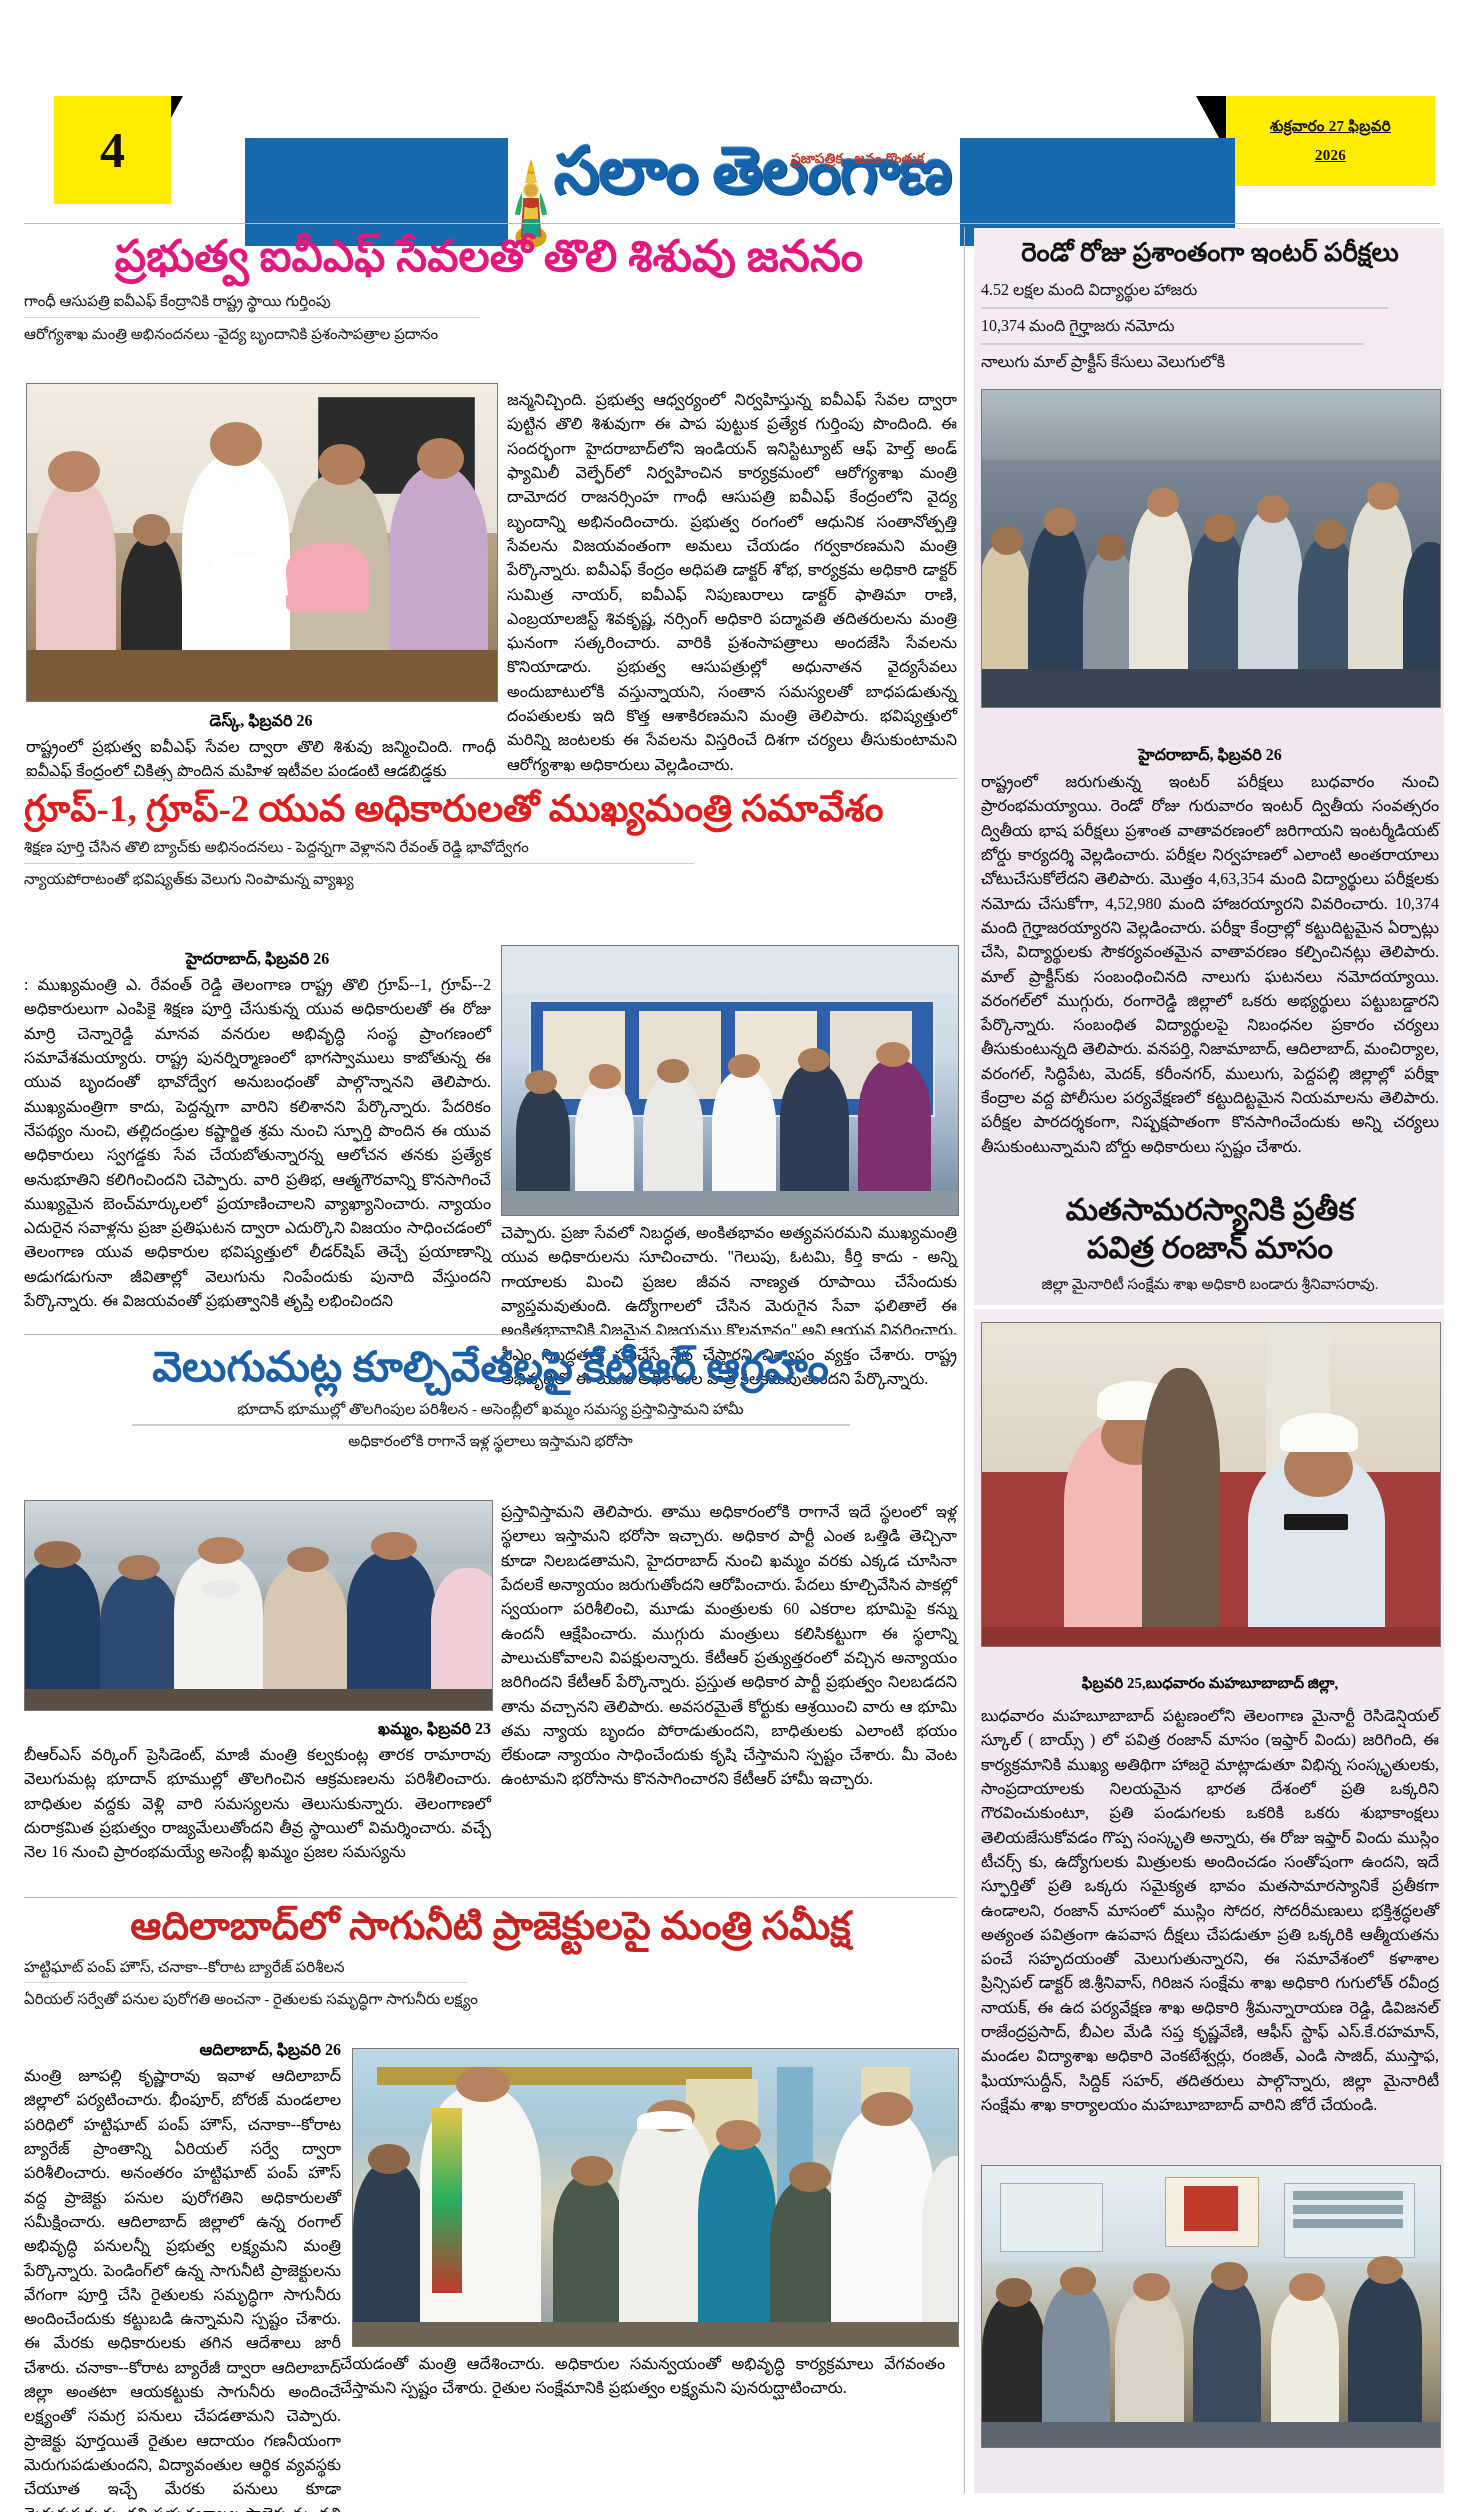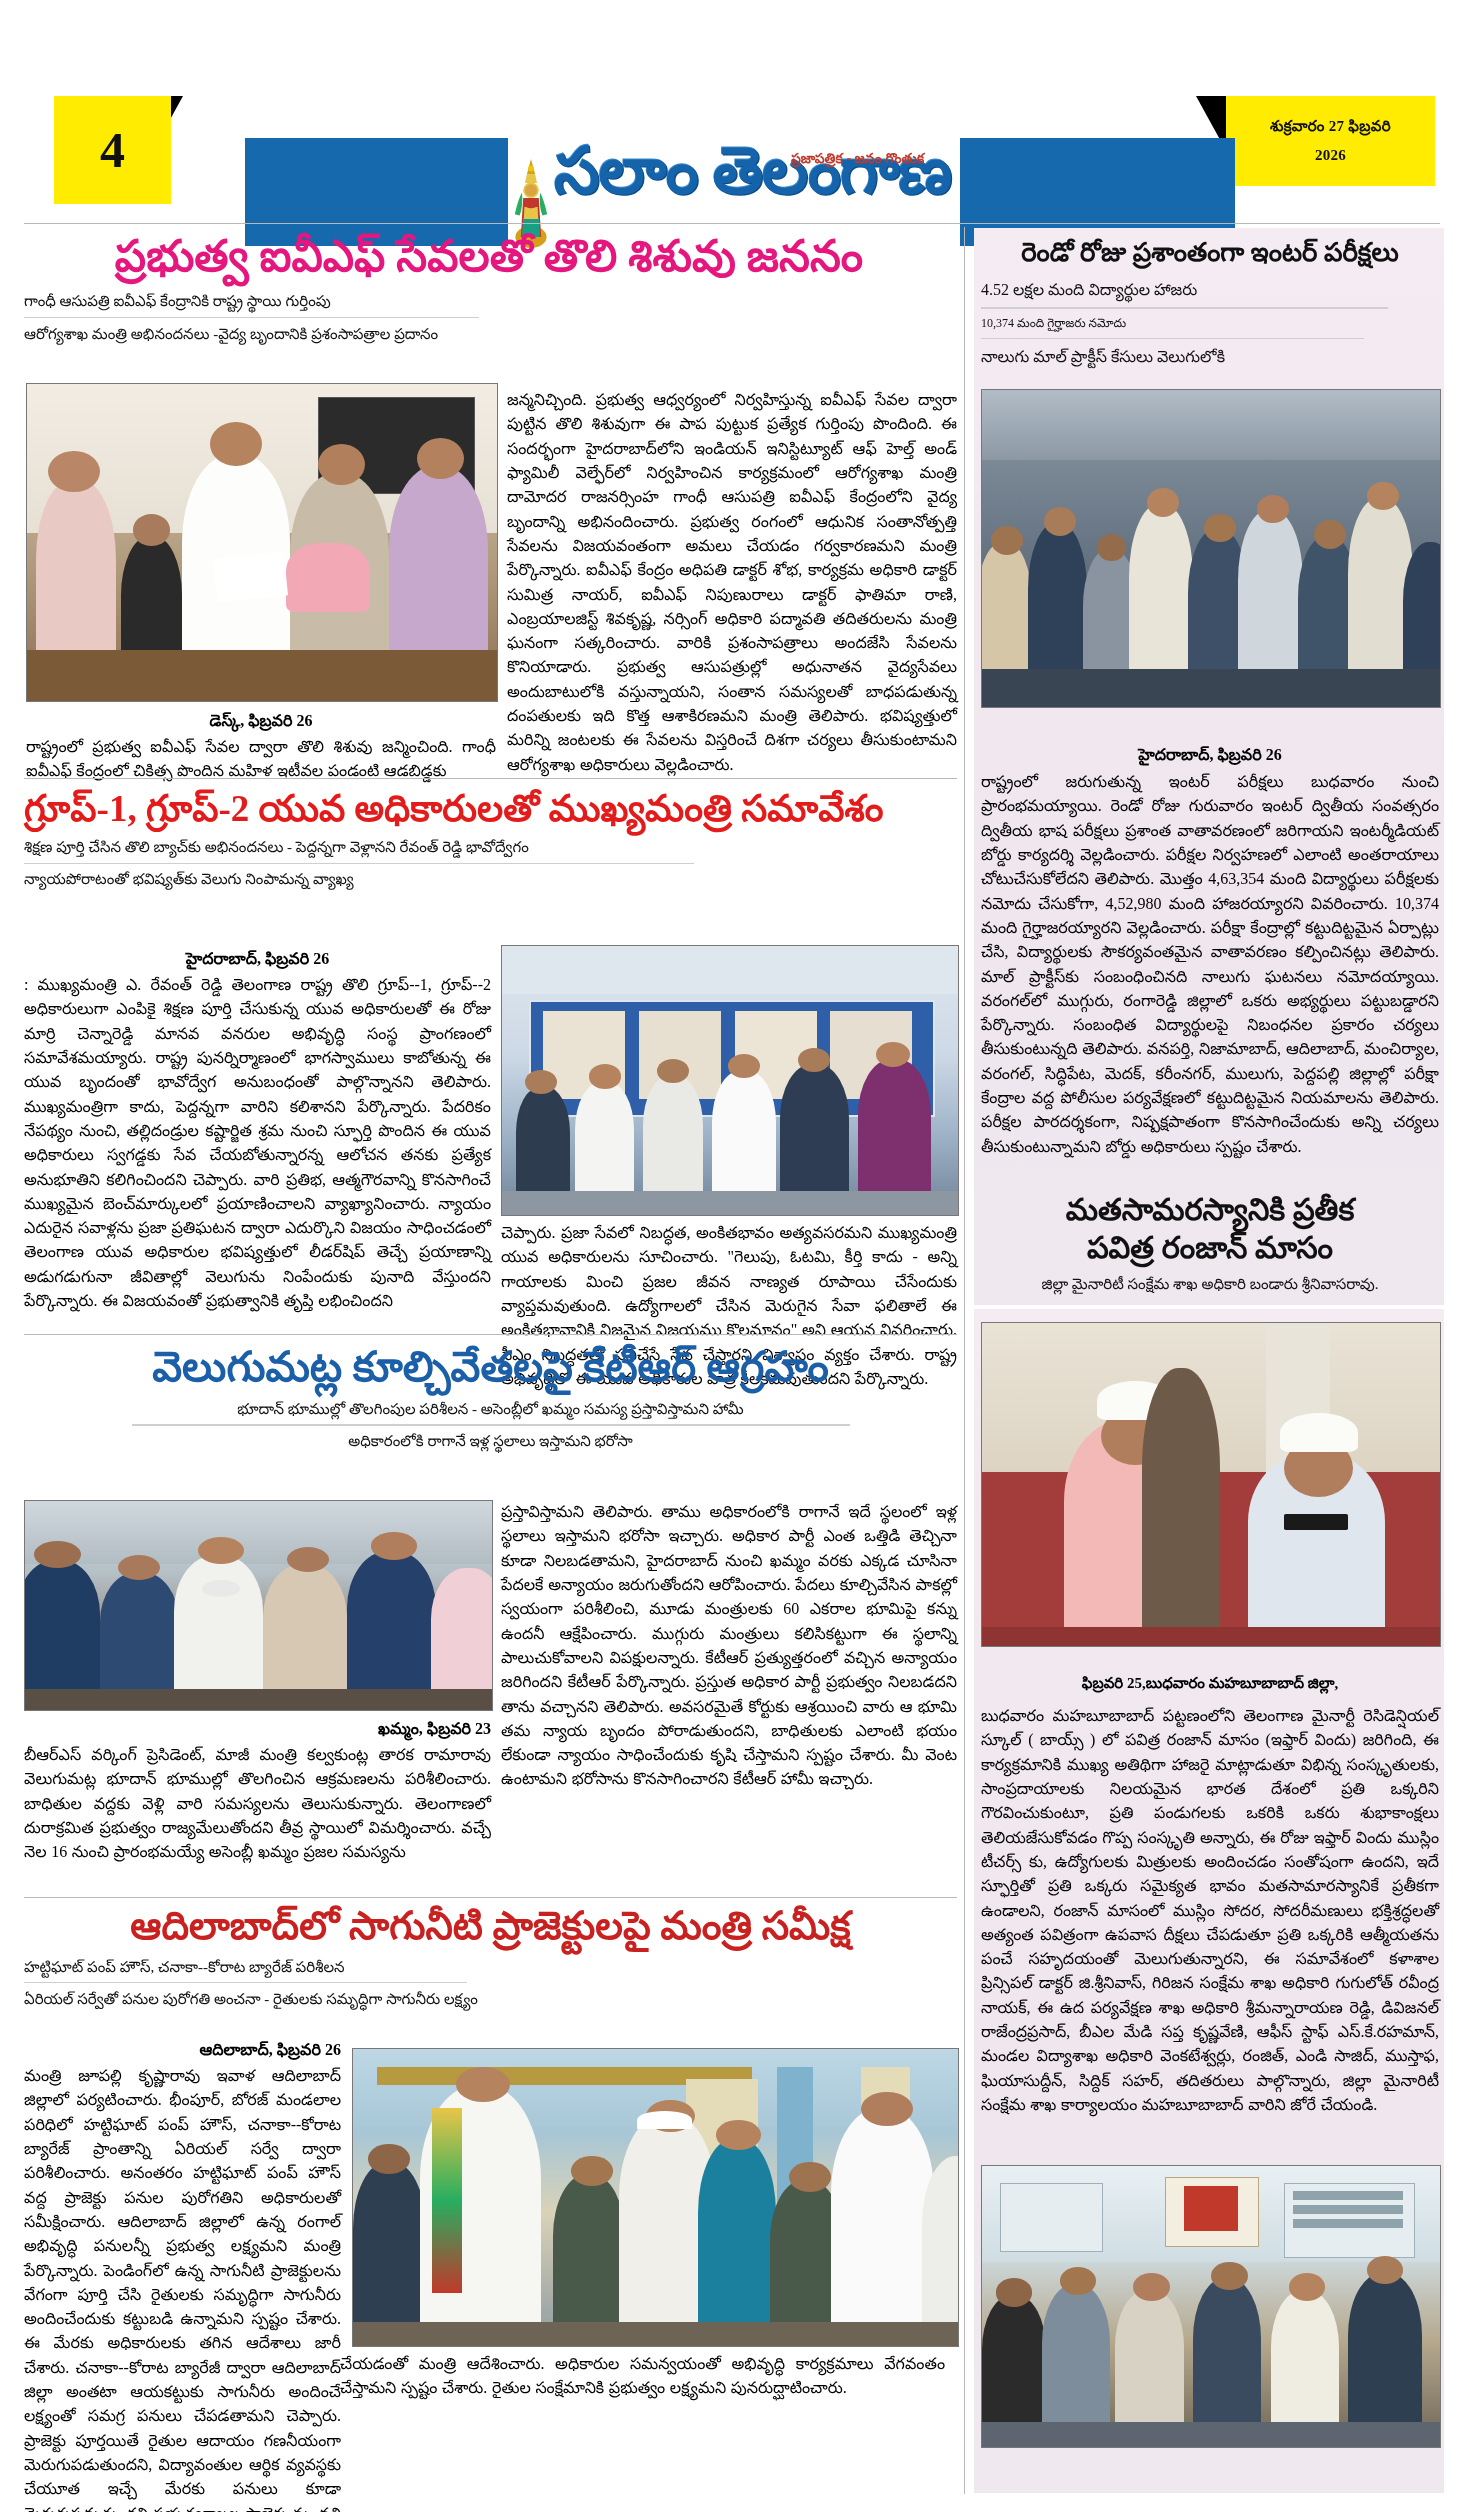--- a/index.html
+++ b/index.html
@@ -6,21 +6,21 @@
   body{width:1464px;height:2512px;position:relative;font-family:"Liberation Sans",sans-serif;overflow:hidden;}
 
   
   .masthead{position:absolute;left:0;top:0;width:1464px;height:215px;}
   .yellow-left{position:absolute;left:54px;top:96px;width:117px;height:108px;background:#ffec00;}
   .page-num{position:absolute;left:54px;top:96px;width:117px;height:108px;display:flex;align-items:center;
             justify-content:center;font-size:50px;font-weight:bold;color:#111;font-family:"Liberation Serif",serif;}
   .yellow-right{position:absolute;left:1226px;top:96px;width:209px;height:90px;background:#ffec00;}
   .date-text{position:absolute;left:1226px;top:96px;width:209px;height:90px;display:flex;flex-direction:column;
              align-items:center;justify-content:center;gap:8.4px;}
-  .date-line{font-size:15px;font-weight:bold;color:#111;font-family:"Liberation Serif",serif;letter-spacing:0.3px;}
+  .date-line{font-size:15px;font-weight:bold;color:#111;font-family:"Liberation Serif",serif;letter-spacing:0.3px;text-decoration:underline;}
   .blk-wedge-l{position:absolute;left:150px;top:96px;width:0;height:0;
        border-left:33px solid #000;border-top:0 solid transparent;border-bottom:60px solid transparent;}
   .blk-wedge-r{position:absolute;left:1196px;top:96px;width:0;height:0;
        border-right:33px solid #000;border-top:0 solid transparent;border-bottom:60px solid transparent;}
   .blue-bar-l{position:absolute;left:245px;top:138px;width:263px;height:108px;background:#1769ad;}
   .blue-bar-r{position:absolute;left:960px;top:138px;width:275px;height:108px;background:#1769ad;}
   .logo-wrap{position:absolute;left:505px;top:114px;width:461px;height:138px;}
   .goddess{position:absolute;left:4.8px;top:33px;width:42px;height:102px;}
   .logo-title{position:absolute;left:49px;top:25px;font-size:65px;font-weight:bold;color:#1463ab;
      font-family:"Liberation Serif",serif;letter-spacing:-1.2px;line-height:1;
@@ -233,21 +233,21 @@
   <div style="position:absolute;left:0;bottom:0;width:100%;height:8%;background:#6d6455;"></div>
 </div>
 <div class="body" style="position:absolute;left:340px;top:2352px;width:605px;">చేయడంతో మంత్రి ఆదేశించారు. అధికారుల సమన్వయంతో అభివృద్ధి కార్యక్రమాలు వేగవంతం చేస్తామని స్పష్టం చేశారు. రైతుల సంక్షేమానికి ప్రభుత్వం లక్ష్యమని పునరుద్ఘాటించారు.</div>
 
 <div class="pinkpanel" style="left:974px;top:228px;width:470px;height:1077px;"></div>
 
 <div style="position:absolute;left:981px;top:239px;width:458px;">
   <div class="headline" style="font-size:26px;color:#111;text-align:center;">రెండో రోజు ప్రశాంతంగా ఇంటర్ పరీక్షలు</div>
   <div class="sub" style="margin-top:13px;font-size:16px;">4.52 లక్షల మంది విద్యార్థుల హాజరు</div>
   <div class="rule-thin" style="margin:6.6px 0;width:407px;"></div>
-  <div class="sub" style="font-size:12px;">10,374 మంది గైర్హాజరు నమోదు</div>
+  <div class="sub" style="font-size:16px;">10,374 మంది గైర్హాజరు నమోదు</div>
   <div class="rule-thin" style="margin:6.6px 0;width:383px;"></div>
   <div class="sub" style="font-size:16px;">నాలుగు మాల్ ప్రాక్టీస్ కేసులు వెలుగులోకి</div>
 </div>
 
 <div class="photo ph-crowd" style="left:981px;top:389px;width:458px;height:317px;">
   <div style="position:absolute;left:0;top:0;width:100%;height:22%;background:linear-gradient(180deg,#b1bcc7,#8c98a4);"></div>
   <div class="fig-people" style="left:-1%;width:12%;height:52%;background:#d6c6a8;"></div>
   <div class="fig-head" style="left:2%;bottom:48%;width:7%;height:9%;background:#9e7350;"></div>
   <div class="fig-people" style="left:10%;width:13%;height:58%;background:#2f4159;"></div>
   <div class="fig-head" style="left:13.5%;bottom:54%;width:7%;height:9%;background:#a87b59;"></div>

